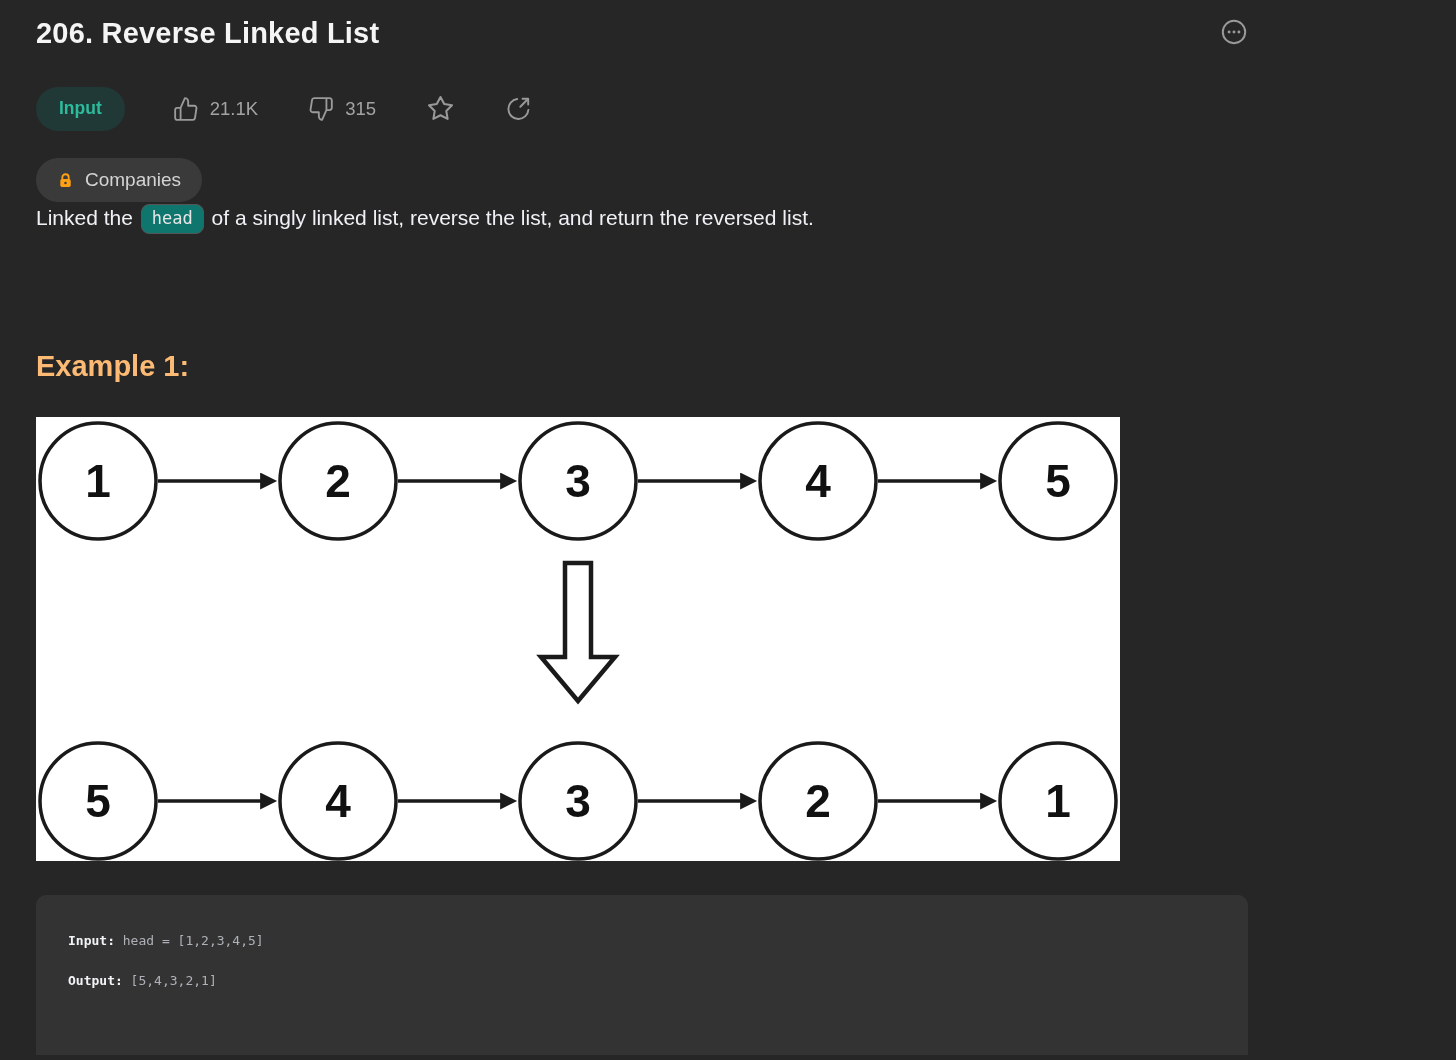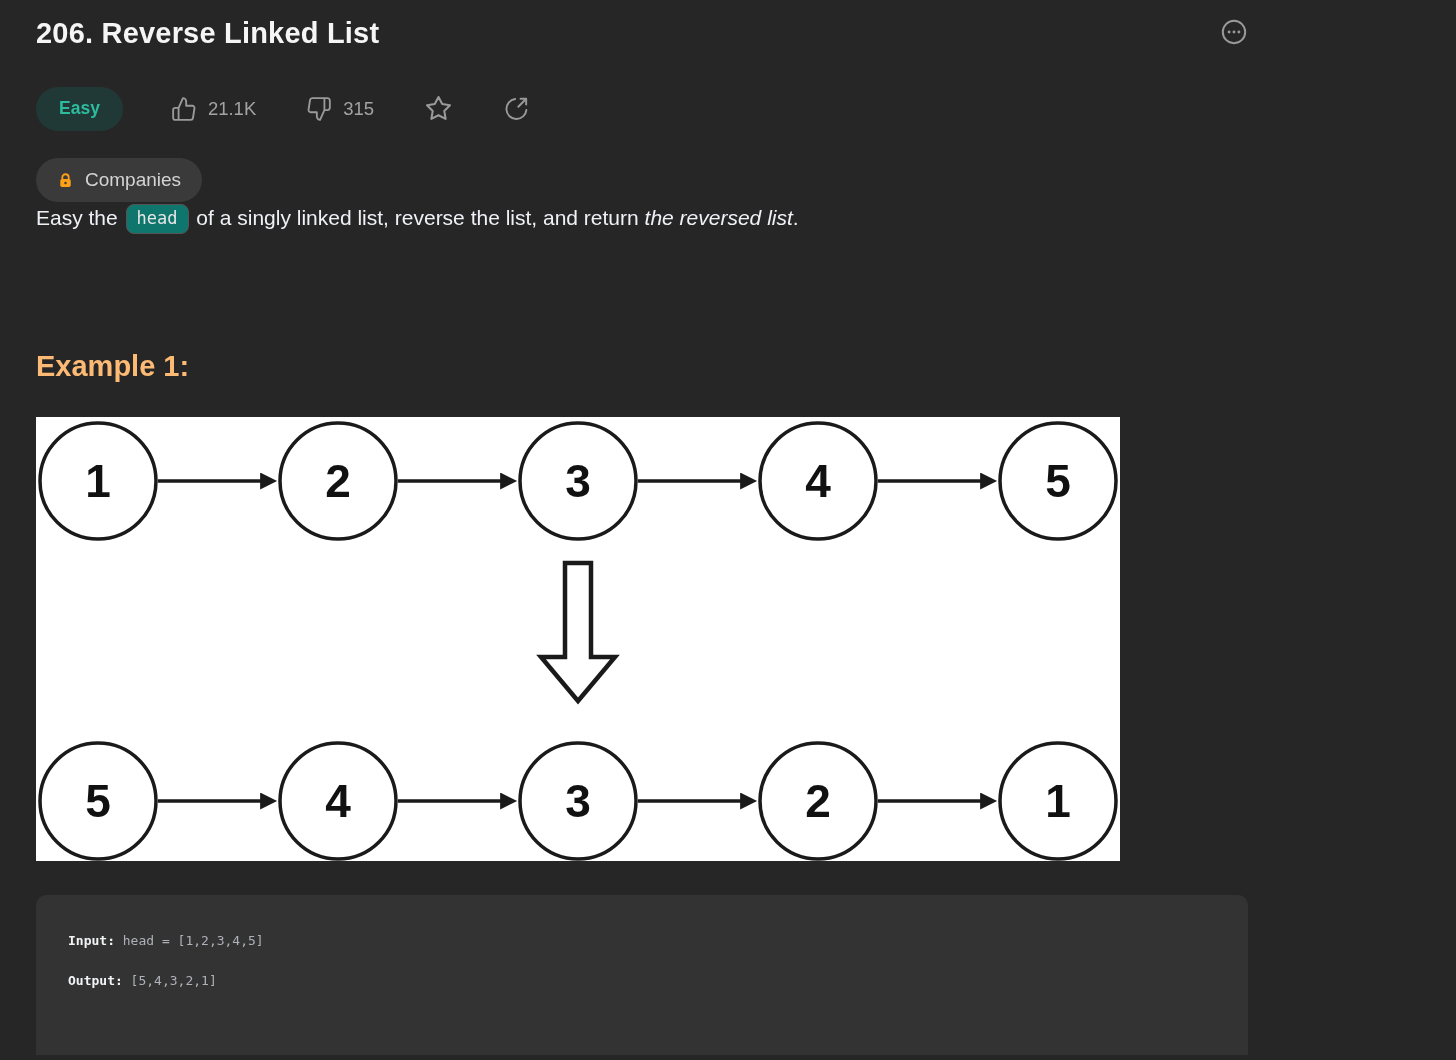--- a/index.html
+++ b/index.html
@@ -38,21 +38,21 @@
   }
 
   
   .description{margin-top:41px;font-size:21px;line-height:31px;color:#eff1f6;}
   .code-chip{
     display:inline-block;padding:1px 10px 3px;margin:0 2px;
     border:1px solid #555;border-radius:8px;background:#0f766e;
     font-family:"DejaVu Sans Mono", monospace;font-size:17px;color:#e6e6e6;
     line-height:24px;vertical-align:1px;
   }
-  .em{font-style:italic;}
+  .em{}
 
   
   .example-heading{margin-top:119px;font-size:29px;font-weight:700;color:#fdba74;line-height:26px;}
 
   
   .diagram-wrap{margin-top:38px;width:1084px;height:444px;background:#ffffff;}
   .diagram-wrap svg{display:block;}
   .node{fill:#ffffff;stroke:#1a1a1a;stroke-width:3.5;}
   .node-label{font-family:"Liberation Sans",sans-serif;font-weight:700;font-size:46px;fill:#111;text-anchor:middle;}
   .link{stroke:#1a1a1a;stroke-width:3.5;}
@@ -80,21 +80,21 @@
           <circle cx="12" cy="12" r="9.6" stroke="currentColor" stroke-width="1.7"></circle>
           <circle cx="7.8" cy="12" r="1.25" fill="currentColor"></circle>
           <circle cx="12" cy="12" r="1.25" fill="currentColor"></circle>
           <circle cx="16.2" cy="12" r="1.25" fill="currentColor"></circle>
         </svg>
       </span>
     </button>
   </div>
 
   <div class="meta-row">
-    <button class="difficulty-badge">Easy</button>
+    <button class="difficulty-badge">Input</button>
 
     <div class="meta-group">
       <span class="icon">
         <svg width="26" height="26" viewBox="0 0 24 24" fill="none" stroke="currentColor" stroke-width="1.7" stroke-linecap="round" stroke-linejoin="round">
           <path d="M14 9V5a3 3 0 0 0-3-3l-4 9v11h11.28a2 2 0 0 0 2-1.7l1.38-9a2 2 0 0 0-2-2.3zM7 22H4a2 2 0 0 1-2-2v-7a2 2 0 0 1 2-2h3"></path>
         </svg>
       </span>
       <span class="count">21.1K</span>
     </div>
 
@@ -132,21 +132,21 @@
         <svg width="17" height="17" viewBox="0 0 16 16">
           <path d="M5 7V5.1a3 3 0 0 1 6 0V7" fill="none" stroke="#ffa116" stroke-width="1.7"></path>
           <rect x="3.1" y="6.6" width="9.8" height="7.6" rx="1.7" fill="#ffa116"></rect>
           <circle cx="8" cy="10.4" r="1.15" fill="#3a3a3a"></circle>
         </svg>
       </span>
       <span>Companies</span>
     </button>
   </div>
 
-  <p class="description" style="margin:0"><span>Easy the </span><span class="code-chip">head</span><span> of a singly linked list, reverse the list, and return </span><span class="em">the reversed list</span><span>.</span></p>
+  <p class="description" style="margin:0"><span>Linked the </span><span class="code-chip">head</span><span> of a singly linked list, reverse the list, and return </span><span class="em">the reversed list</span><span>.</span></p>
 
   <div class="example-heading">Example 1:</div>
 
   <div class="diagram-wrap">
     <svg id="ll-svg" width="1084" height="444" viewBox="0 0 1084 444">
       <defs>
         <marker id="arrowhead" viewBox="0 0 10 10" refX="0.5" refY="5" markerWidth="20" markerHeight="17" markerUnits="userSpaceOnUse" orient="auto">
           <path d="M0 0 L10 5 L0 10 Z" fill="#1a1a1a"></path>
         </marker>
       </defs>

